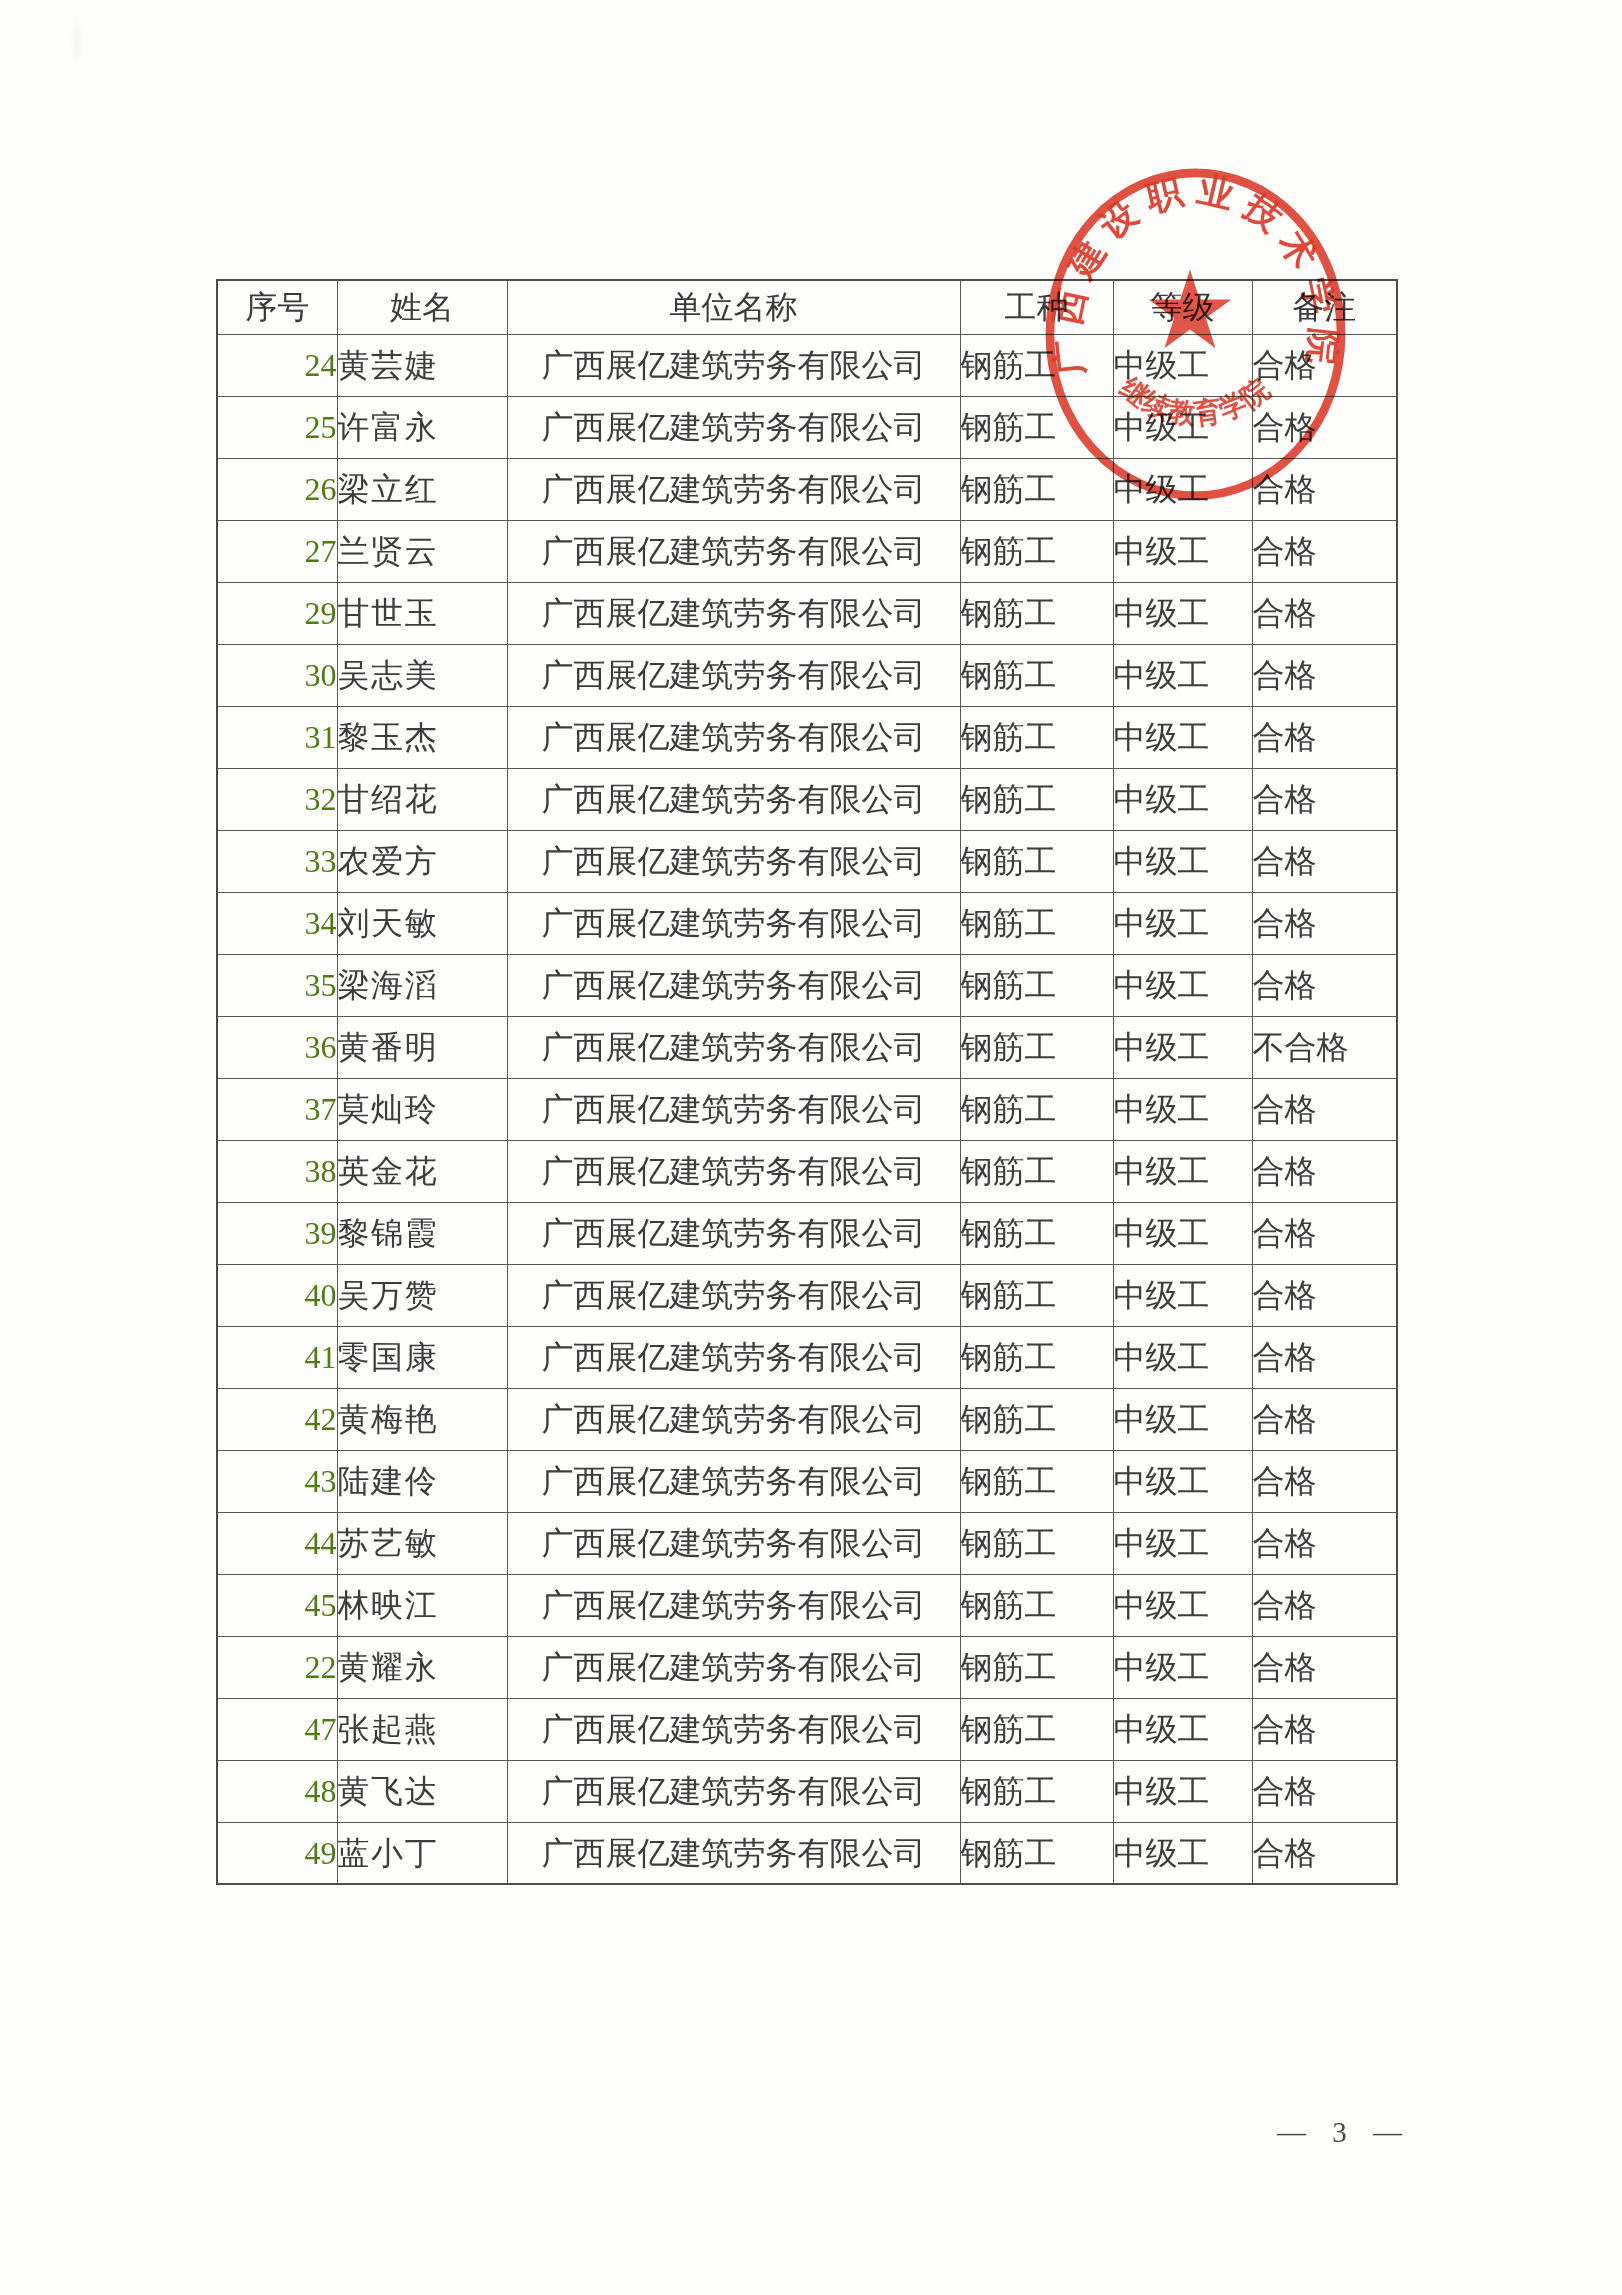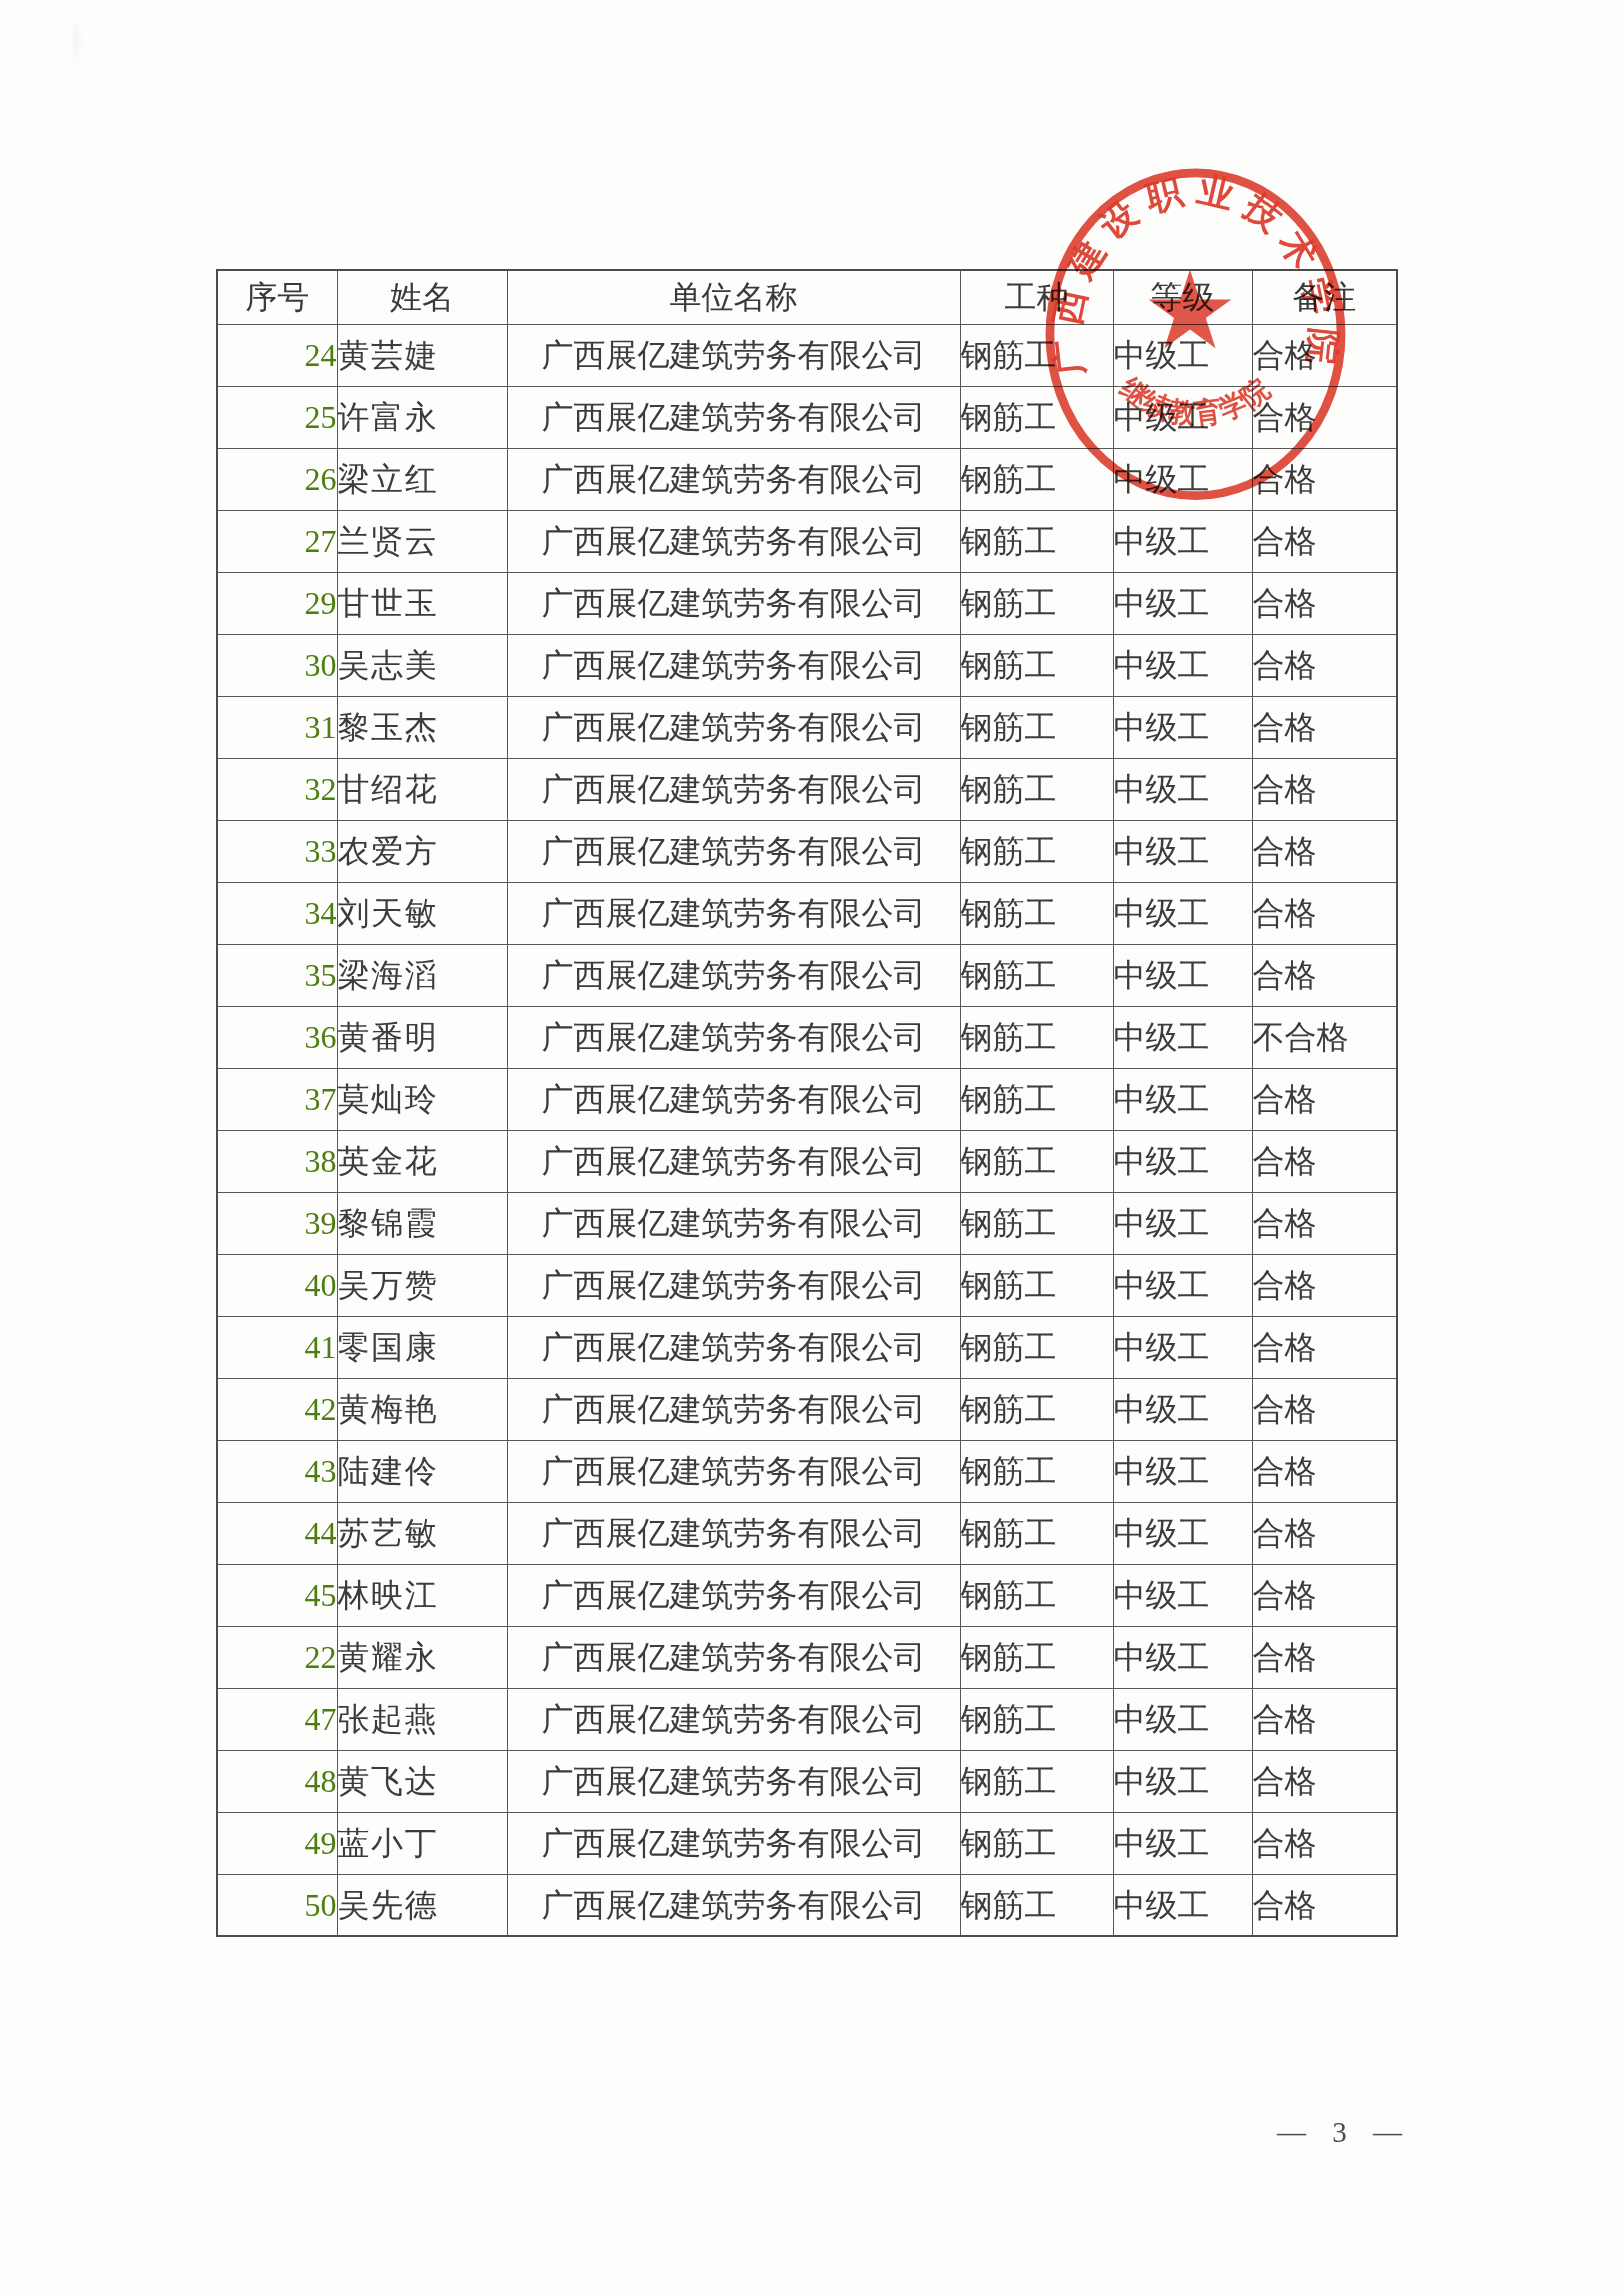--- a/index.html
+++ b/index.html
@@ -7,21 +7,21 @@
     width:1622px; height:2295px;
     background:#ffffff;
     font-family:"Liberation Serif","DejaVu Serif",serif;
   }
   .page {
     position:relative; width:1622px; height:2295px;
     background:#fdfdfc; overflow:hidden;
   }
   
   table.doc-table {
-    position:absolute; left:216px; top:269px; width:1180px;
+    position:absolute; left:216px; top:279px; width:1180px;
     border-collapse:collapse; table-layout:fixed;
     color:#3c3c3c;
   }
   table.doc-table th, table.doc-table td {
     border:1.6px solid #585858;
     font-weight:normal;
     font-size:32px;
     line-height:1;
     vertical-align:middle;
     padding:0;
@@ -305,28 +305,20 @@
 
     <tr>
       <td class="c-no">49</td>
       <td class="c-name">蓝小丁</td>
       <td class="c-comp">广西展亿建筑劳务有限公司</td>
       <td class="c-job">钢筋工</td>
       <td class="c-level">中级工</td>
       <td class="c-remark">合格</td>
     </tr>
 
-    <tr>
-      <td class="c-no">50</td>
-      <td class="c-name">吴先德</td>
-      <td class="c-comp">广西展亿建筑劳务有限公司</td>
-      <td class="c-job">钢筋工</td>
-      <td class="c-level">中级工</td>
-      <td class="c-remark">合格</td>
-    </tr>
   </tbody>
   </table>
 
   <svg class="stamp" viewBox="0 0 388 430">
     <defs>
       <path id="stamp-top-arc" d="M 62.8 288.8 A 146 166 0 1 1 325.2 288.8" fill="none"></path>
       <path id="stamp-bottom-arc" d="M 90.8 280.2 A 126 112 0 0 0 297.2 280.2" fill="none"></path>
     </defs>
     <ellipse cx="194" cy="216" rx="184" ry="204" fill="none" stroke="#dd3a2a" stroke-width="11" opacity="0.88"></ellipse>
     <text class="stamp-text" font-size="45" letter-spacing="14" fill="#dd3a2a" opacity="0.92" text-anchor="middle">

